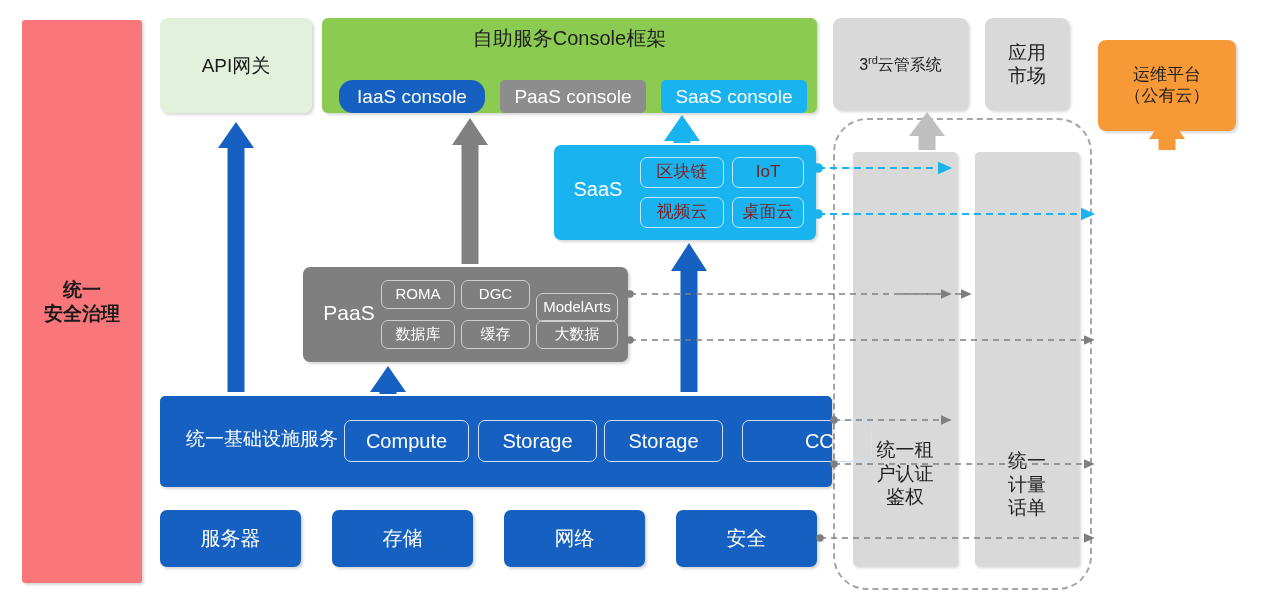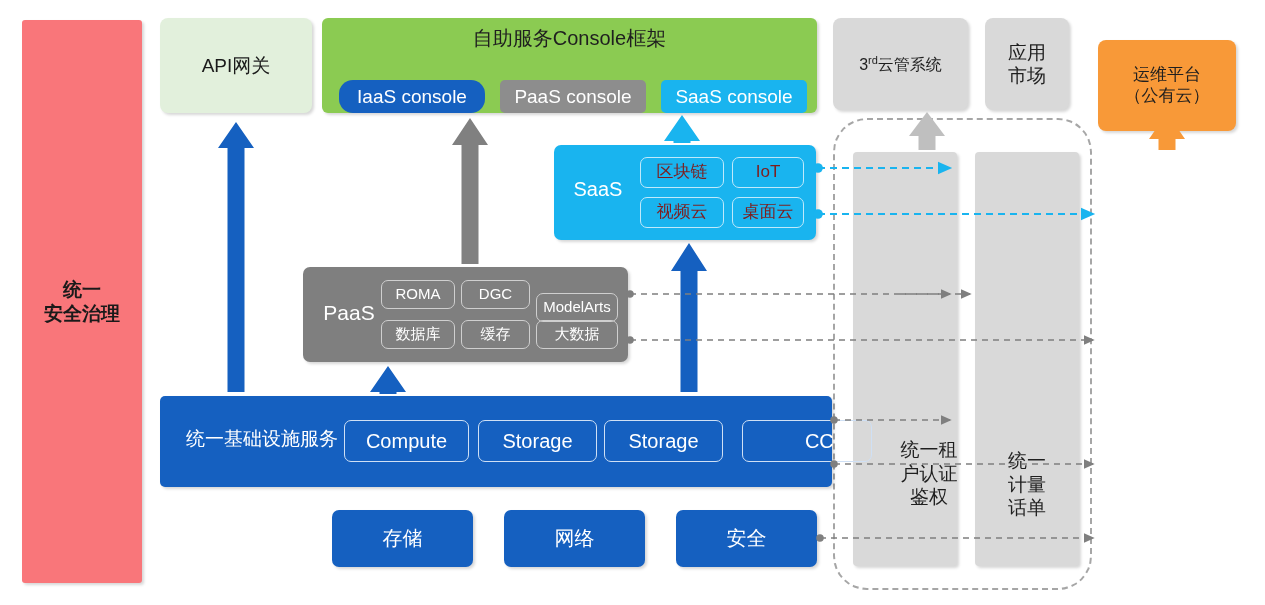--- a/index.html
+++ b/index.html
@@ -71,21 +71,21 @@
   #bb-server{left:160px;width:141px;}
   #bb-storage{left:332px;width:141px;}
   #bb-network{left:504px;width:141px;}
   #bb-security{left:676px;width:141px;}
 
   
   .grey-col{position:absolute;background:#d9d9d9;border-radius:4px;}
   #grey-auth{left:853px;top:152px;width:104px;height:414px;}
   #grey-meter{left:975px;top:152px;width:104px;height:414px;}
   .grey-col-text{position:absolute;width:100%;text-align:center;color:#1f1f1f;font-size:19px;line-height:1.24;font-weight:400;}
-  #auth-text{top:286px;padding-left:24px;}
+  #auth-text{top:286px;}
   #meter-text{top:297px;}
 
   
   #dashed-container{position:absolute;left:833px;top:118px;width:255px;height:468px;border:2.2px dashed #a6a6a6;border-radius:34px;}
 
   .lbl-multiline{white-space:pre-line;}
 
   svg{display:block;overflow:visible;}
   #overlay{position:absolute;left:0;top:0;width:1265px;height:605px;pointer-events:none;}
 </style>
@@ -191,20 +191,23 @@
       <span>Storage</span>
     </div>
     <div class="infra-chip" id="chip-network">
       <span>Storage</span>
     </div>
     <div class="infra-chip" id="chip-cce">
       <span>CCE</span>
     </div>
   </div>
 
+  <div class="bottom-box shadow" id="bb-server">
+    <span>服务器</span>
+  </div>
   <div class="bottom-box shadow" id="bb-storage">
     <span>存储</span>
   </div>
   <div class="bottom-box shadow" id="bb-network">
     <span>网络</span>
   </div>
   <div class="bottom-box shadow" id="bb-security">
     <span>安全</span>
   </div>
 

